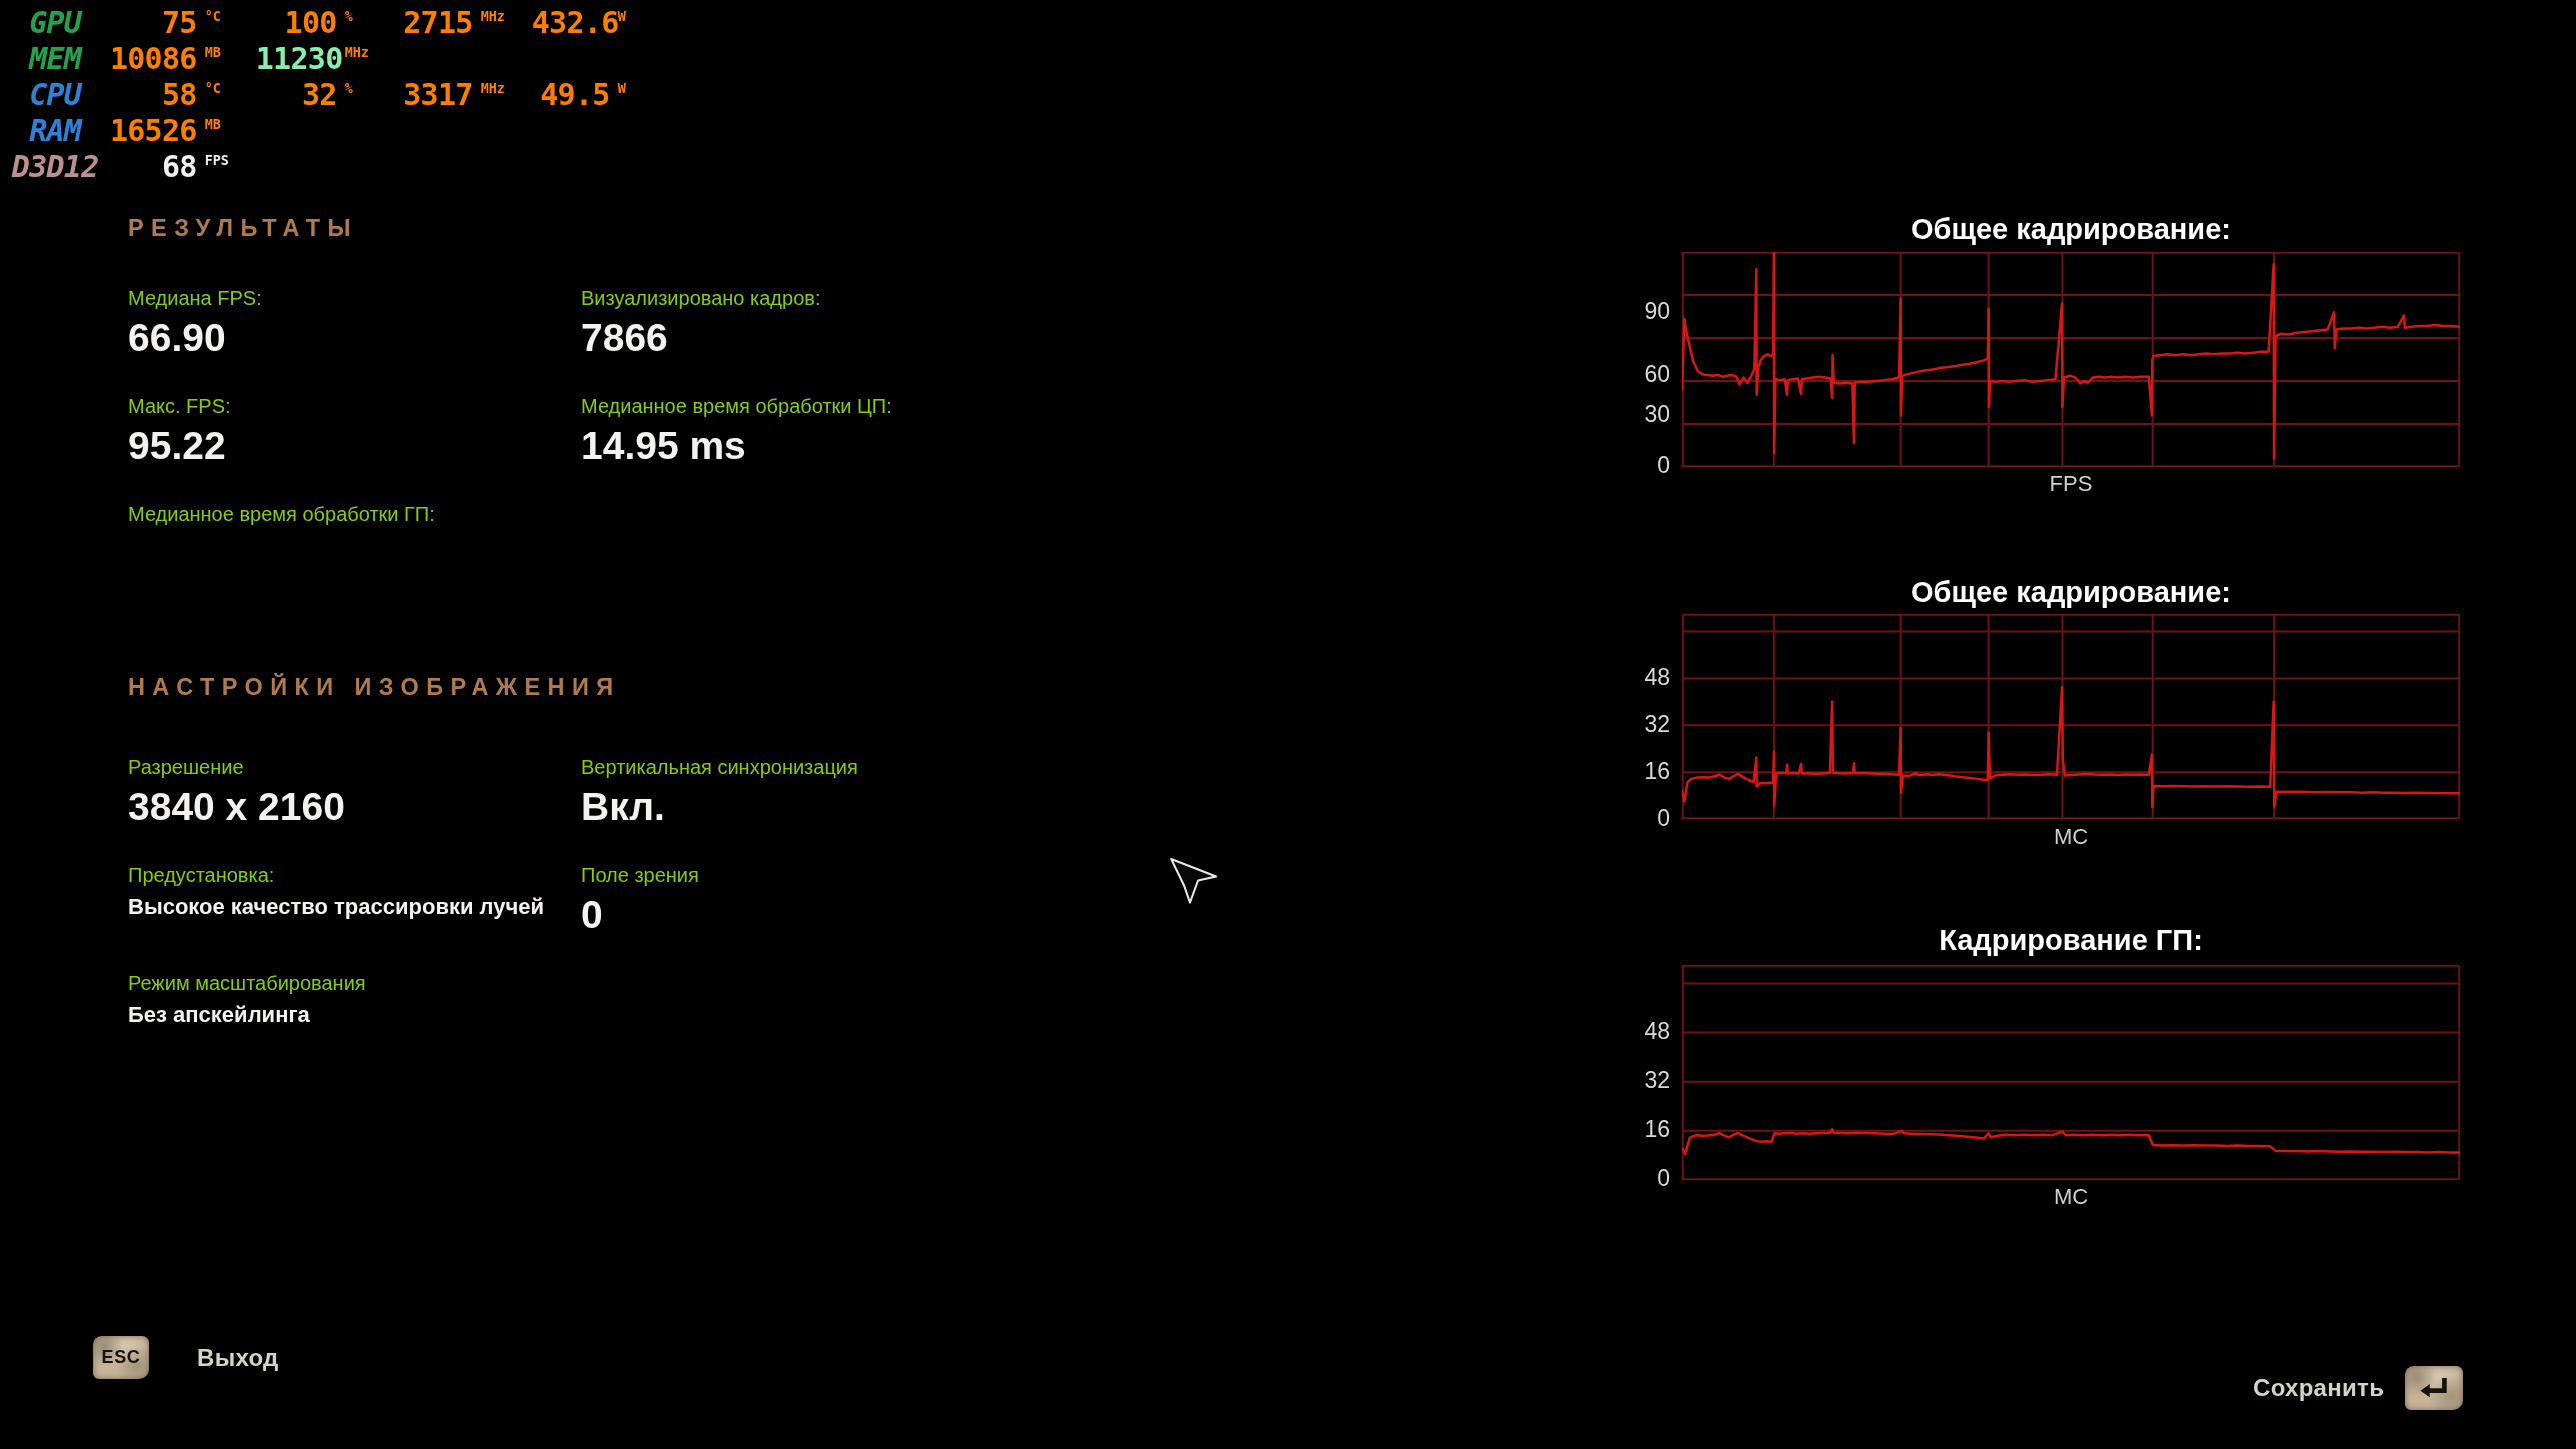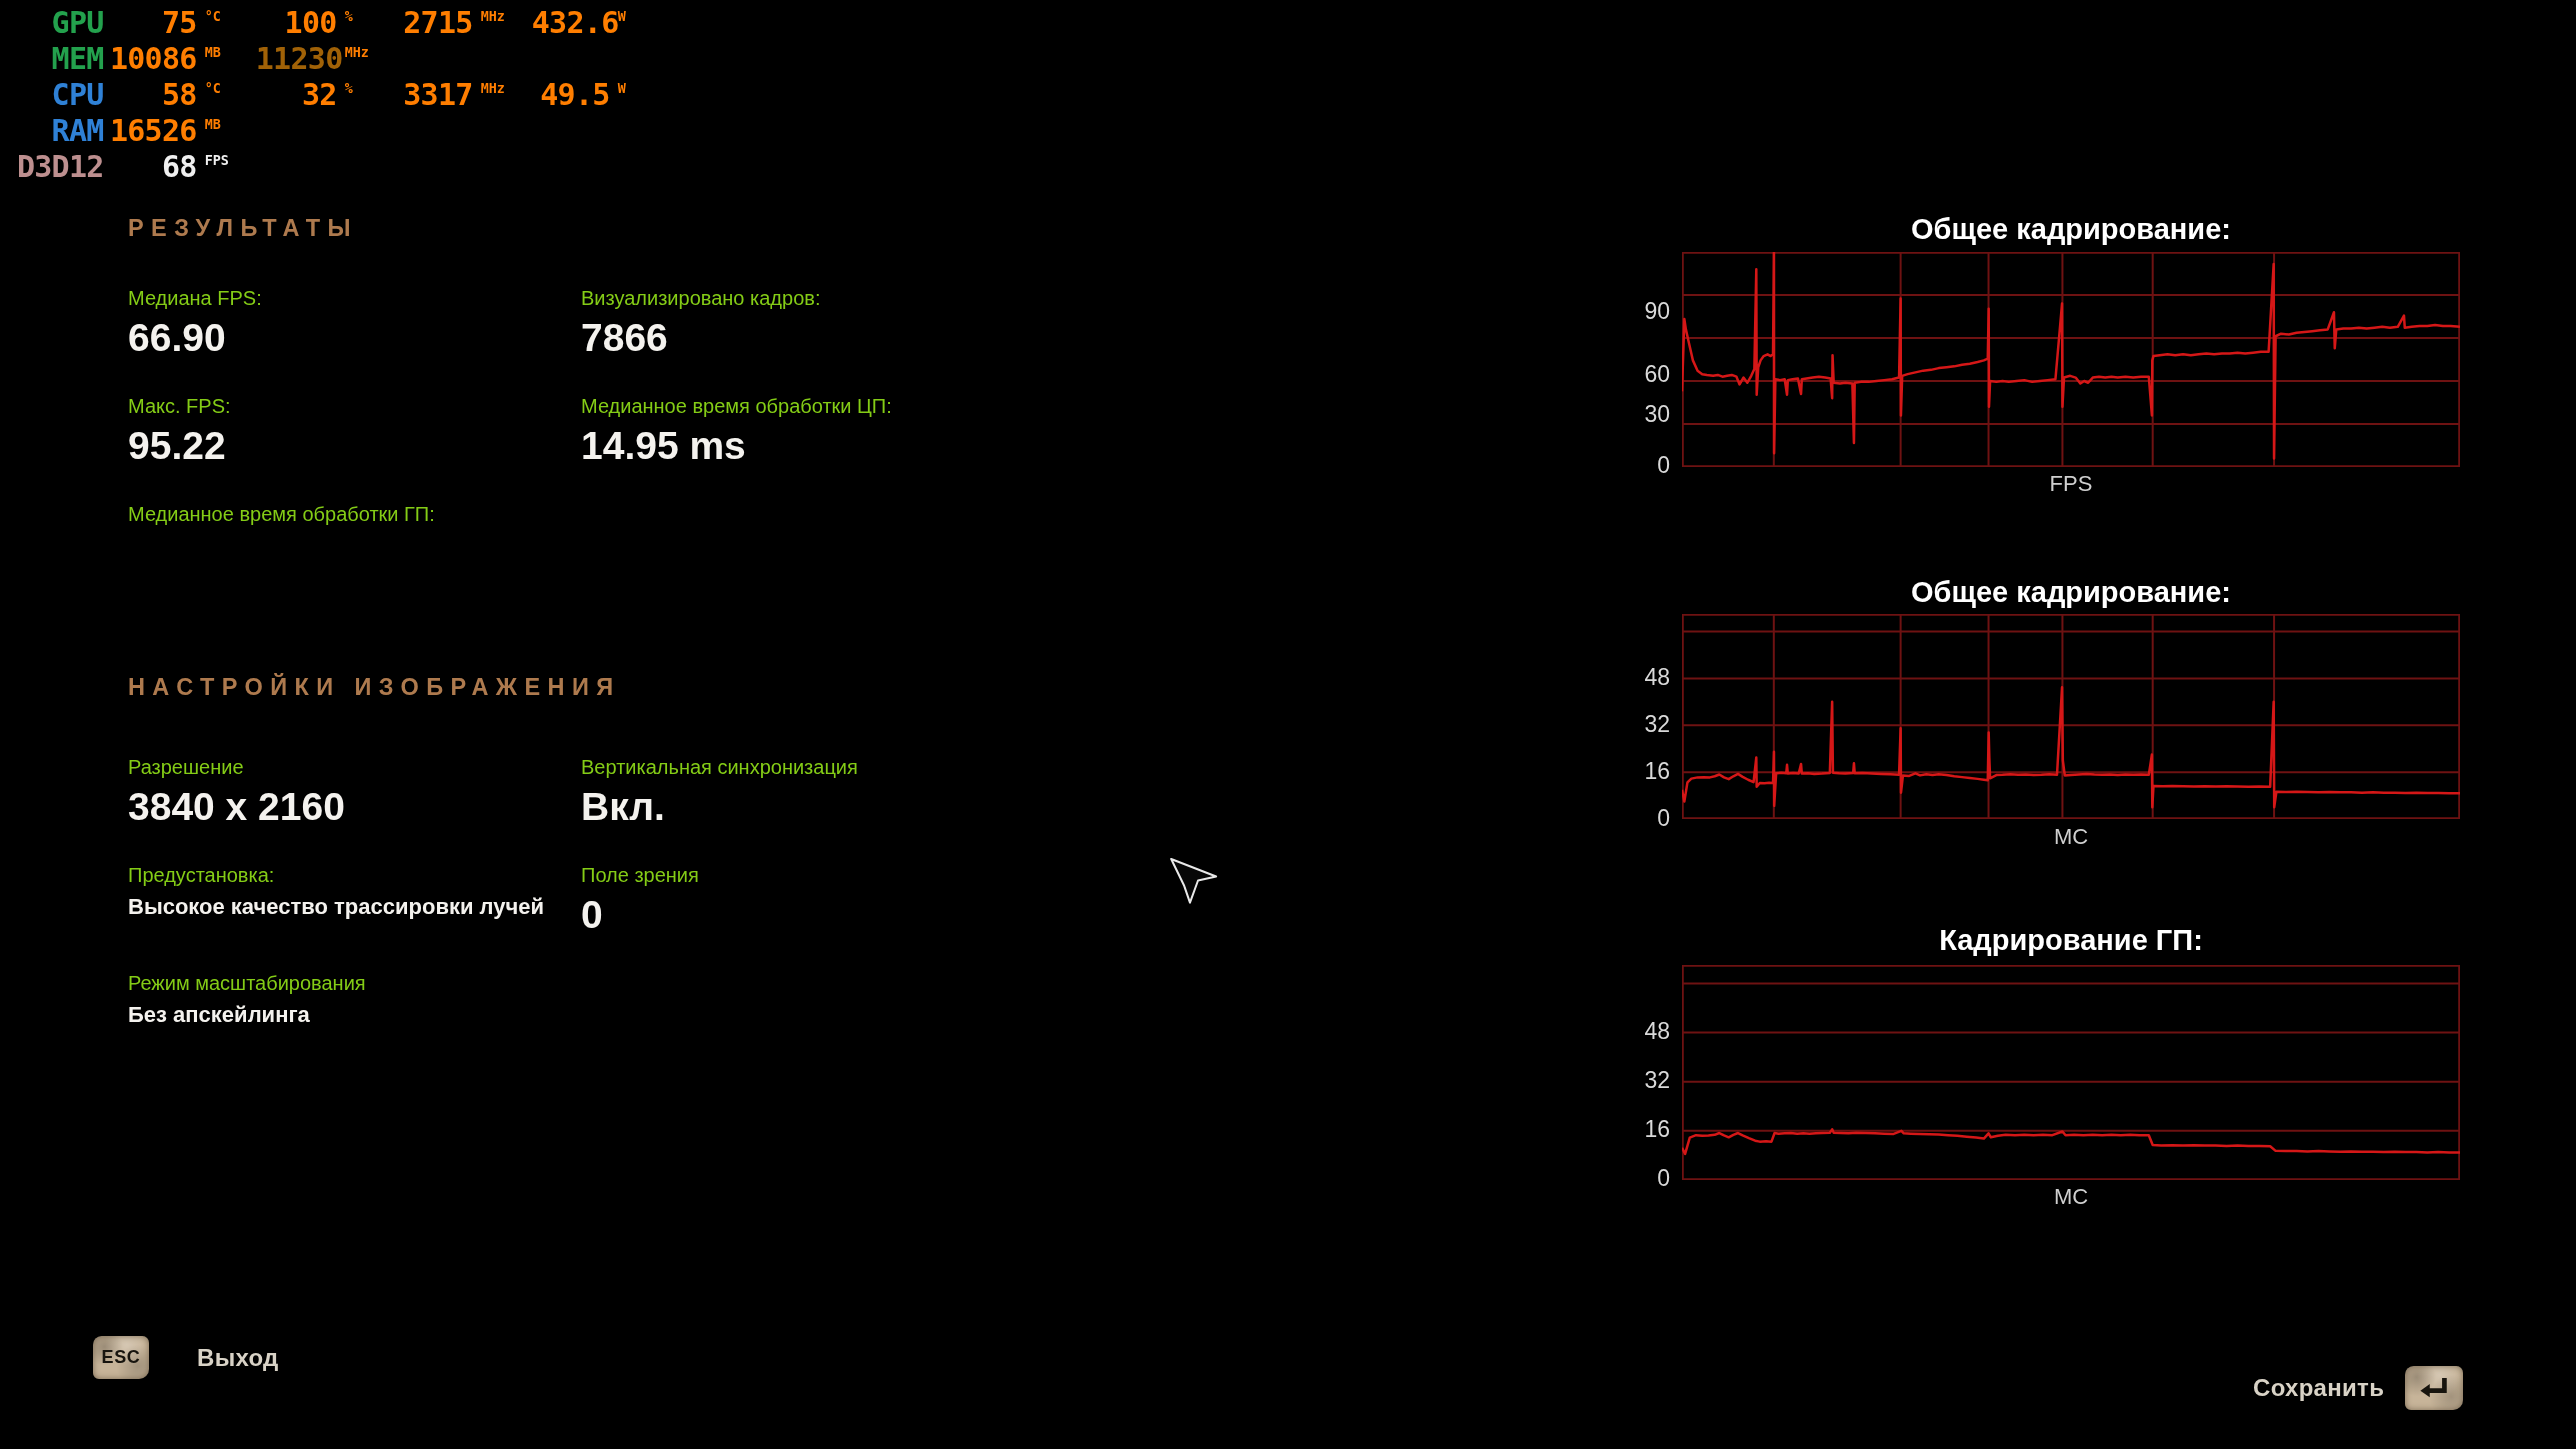--- a/index.html
+++ b/index.html
@@ -4,21 +4,21 @@
 <style>
   html,body{margin:0;padding:0;background:#000;}
   .stage{position:relative;width:2576px;height:1449px;background:#000;overflow:hidden;
          font-family:"Liberation Sans",sans-serif;color:#f2f0ec;}
 
   
   .overlay{position:absolute;left:6.7px;top:5.4px;font-family:"DejaVu Sans Mono",monospace;
            font-weight:bold;}
   .ov-row{display:grid;grid-template-columns:97px 93px 59px 81px 59px 77px 59px 78px 40px;
           height:36px;line-height:36px;font-size:30px;}
-  .ov-label{text-align:right;letter-spacing:-0.7px;}
+  .ov-label{text-align:center;letter-spacing:-0.7px;font-style:italic;}
   .ov-val{text-align:right;letter-spacing:-0.7px;}
   .ov-unit{font-size:13.4px;padding-left:8px;transform:translateY(-6px);display:inline-block;
            line-height:36px;}
 
   
   .sec{position:absolute;}
   .sec h2{margin:0 0 48px 0;font-size:23.5px;line-height:24px;font-weight:700;
           letter-spacing:7.4px;color:#ae7a4e;}
   .sec.settings h2{margin-bottom:58px;}
   .results{left:128px;top:216px;}
@@ -72,21 +72,21 @@
         <span class="ov-unit" style="color: rgb(255, 126, 0);">%</span>
         <span class="ov-val" style="color: rgb(255, 126, 0);">2715</span>
         <span class="ov-unit" style="color: rgb(255, 126, 0);">MHz</span>
         <span class="ov-val" style="color: rgb(255, 126, 0);">432.6</span>
         <span class="ov-unit" style="color: rgb(255, 126, 0);">W</span>
       </div>
       <div class="ov-row">
         <span class="ov-label" style="color: rgb(35, 161, 77);">MEM</span>
         <span class="ov-val" style="color: rgb(255, 126, 0);">10086</span>
         <span class="ov-unit" style="color: rgb(255, 126, 0);">MB</span>
-        <span class="ov-val" style="color: #a16207;">11230</span>
+        <span class="ov-val" style="color: #86efac;">11230</span>
         <span class="ov-unit" style="color: rgb(255, 126, 0);">MHz</span>
         <span class="ov-val"></span>
         <span class="ov-unit"></span>
         <span class="ov-val"></span>
         <span class="ov-unit"></span>
       </div>
       <div class="ov-row">
         <span class="ov-label" style="color: rgb(47, 129, 214);">CPU</span>
         <span class="ov-val" style="color: rgb(255, 126, 0);">58</span>
         <span class="ov-unit" style="color: rgb(255, 126, 0);">°C</span>

